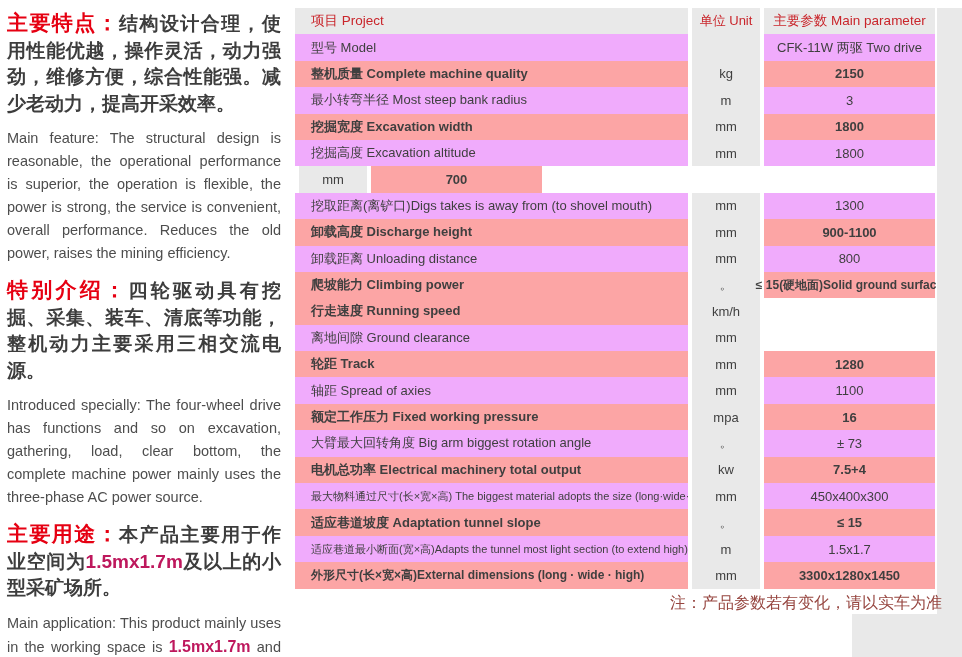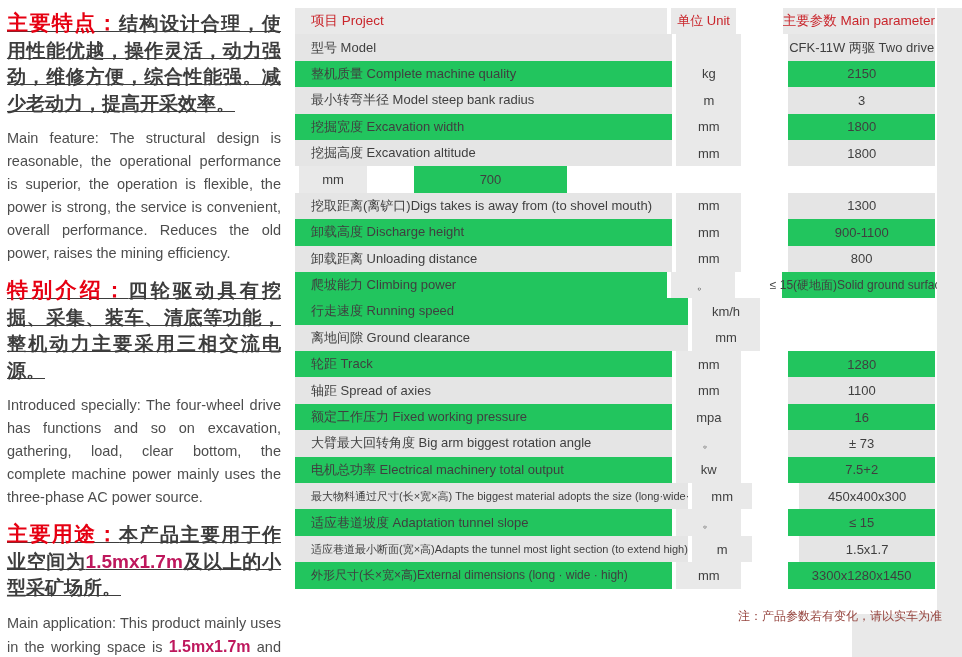--- a/index.html
+++ b/index.html
@@ -9,52 +9,51 @@
   }
   .page{position:absolute;inset:0;}
 
   
   .sidebar{
     position:absolute;left:0;top:4px;width:288px;padding:6px 7px 0 7px;box-sizing:border-box;
   }
   .sidebar .zh{
     margin:0 0 4px 0;font-size:19px;line-height:26.5px;font-weight:bold;color:#3d3d3d;
     text-align:justify;
-    text-decoration:underline;
   }
   .sidebar .heading{color:#e60012;font-size:21px;font-weight:bold;}
   .sidebar .hl{color:#be185d;font-weight:bold;}
   .sidebar .en{
     margin:10px 0 12px 0;font-size:14.5px;line-height:23px;color:#4d4d4d;text-align:justify;
   }
   .sidebar .en .hl{font-size:16px;}
 
   
   .table-wrap{position:absolute;left:295px;top:8px;width:640px;}
   .row{display:flex;height:26.4px;align-items:center;}
   .row .cell{height:100%;display:flex;align-items:center;box-sizing:border-box;}
   .cell.label{width:393px;padding-left:16px;font-size:13px;color:#3f3f3f;white-space:nowrap;overflow:visible;}
   .cell.unit{width:68px;justify-content:center;font-size:13px;color:#3f3f3f;background:#e9e9e9;}
-  .cell.value{width:153px;justify-content:center;font-size:13px;color:#3f3f3f;white-space:nowrap;margin-left:43px;}
+  .cell.value{width:171px;justify-content:center;font-size:13px;color:#3f3f3f;white-space:nowrap;}
   .gap{width:4px;height:100%;background:#ffffff;flex:none;}
-  .row.gray .cell.label,.row.gray .cell.value{background:#22c55e;}
-  .row.white .cell.label,.row.white .cell.value{background:#e5e5e5;}
+  .row.gray .cell.label,.row.gray .cell.value{background:#fca5a5;font-weight:bold;}
+  .row.white .cell.label,.row.white .cell.value{background:#f0abfc;}
   .row.header .cell{background:#e9e9e9;color:#c9252b;}
   .row.header .cell.label{font-size:13.5px;}
   .row.header .cell.value{font-size:13.5px;}
   .cell.small{font-size:11px;}
   .cell.vsmall{font-size:12px;}
 
   
   .right-band{position:absolute;left:937px;top:8px;width:25px;height:649px;background:#e9e9e9;}
   .bottom-block{position:absolute;left:852px;top:614px;width:110px;height:43px;background:#e9e9e9;}
 
   
   .note{
-    position:absolute;top:608px;right:20px;font-size:12px;color:#96453f;white-space:nowrap;
+    position:absolute;top:593px;right:20px;font-size:16px;color:#96453f;white-space:nowrap;
   }
 </style>
 </head>
 <body>
 
 <div class="page">
 
   <aside class="sidebar">
       <div>
         <p class="zh"><span class="heading">主要特点：</span><span>结构设计合理，使用性能优越，操作灵活，动力强劲，维修方便，综合性能强。减少老动力，提高开采效率。</span></p>
@@ -87,21 +86,21 @@
           <div class="cell value">CFK-11W 两驱 Two drive</div>
         </div>
         <div class="row gray">
           <div class="cell label">整机质量 Complete machine quality</div>
           <div class="gap"></div>
           <div class="cell unit">kg</div>
           <div class="gap"></div>
           <div class="cell value">2150</div>
         </div>
         <div class="row white">
-          <div class="cell label">最小转弯半径 Model steep bank radius</div>
+          <div class="cell label">最小转弯半径 Most steep bank radius</div>
           <div class="gap"></div>
           <div class="cell unit">m</div>
           <div class="gap"></div>
           <div class="cell value">3</div>
         </div>
         <div class="row gray">
           <div class="cell label">挖掘宽度 Excavation width</div>
           <div class="gap"></div>
           <div class="cell unit">mm</div>
           <div class="gap"></div>
@@ -186,21 +185,21 @@
           <div class="gap"></div>
           <div class="cell unit">。</div>
           <div class="gap"></div>
           <div class="cell value">± 73</div>
         </div>
         <div class="row gray">
           <div class="cell label">电机总功率 Electrical machinery total output</div>
           <div class="gap"></div>
           <div class="cell unit">kw</div>
           <div class="gap"></div>
-          <div class="cell value">7.5+2</div>
+          <div class="cell value">7.5+4</div>
         </div>
         <div class="row white">
           <div class="cell label small">最大物料通过尺寸(长×宽×高) The biggest material adopts the size (long·wide·high)</div>
           <div class="gap"></div>
           <div class="cell unit">mm</div>
           <div class="gap"></div>
           <div class="cell value">450x400x300</div>
         </div>
         <div class="row gray">
           <div class="cell label">适应巷道坡度 Adaptation tunnel slope</div>

